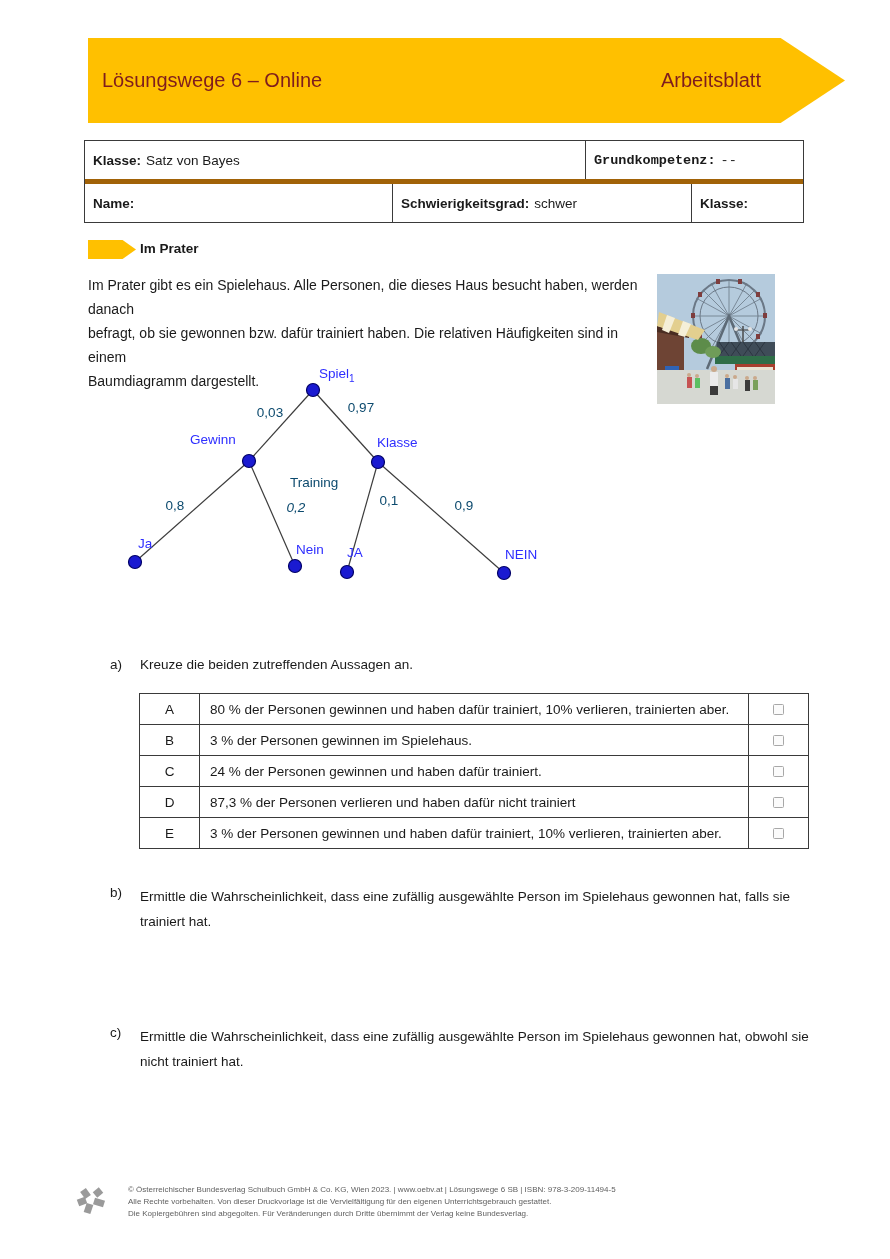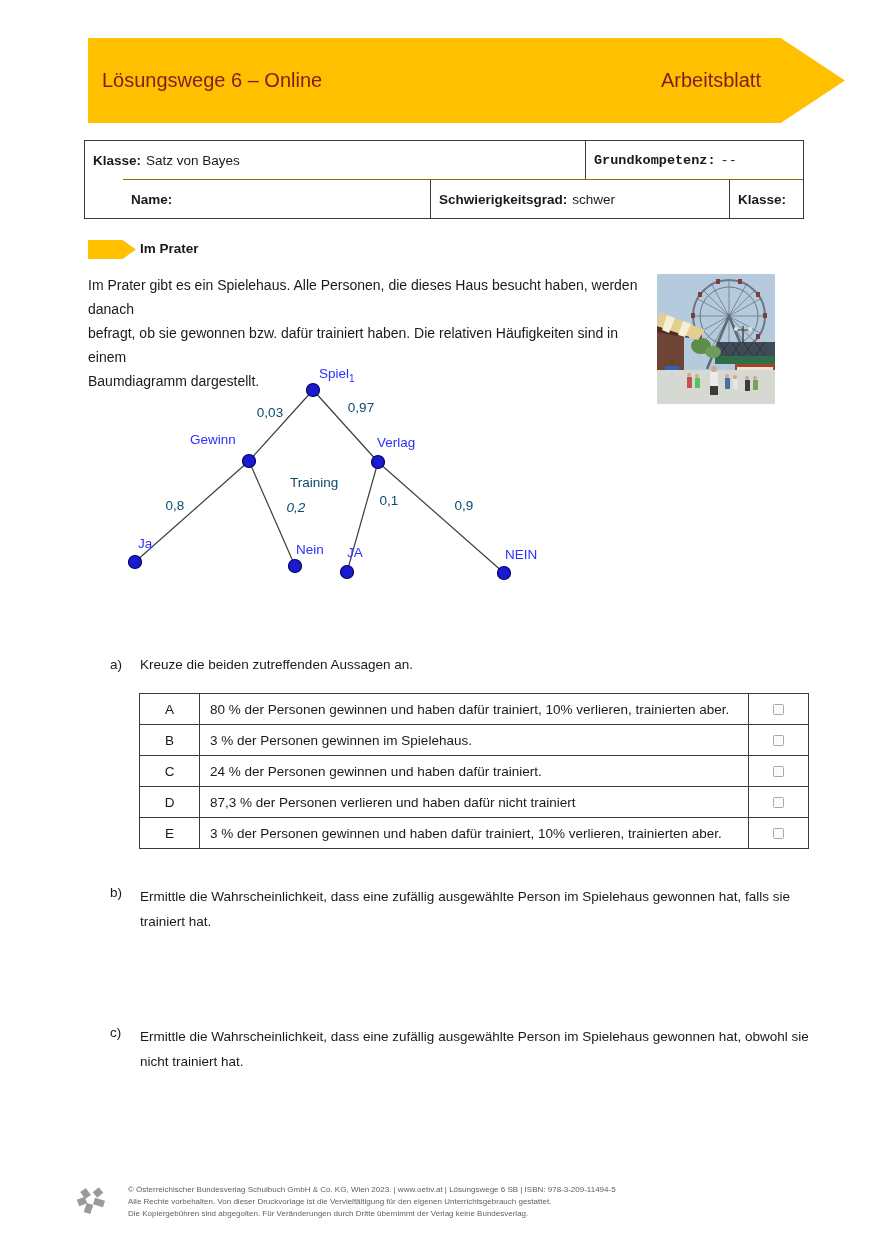--- a/index.html
+++ b/index.html
@@ -9,21 +9,21 @@
   
   .banner{position:absolute;left:88px;top:38px;width:757px;height:85px;background:#FFC000;
           clip-path:polygon(0 0,91.5% 0,100% 50%,91.5% 100%,0 100%);
           display:flex;align-items:center;justify-content:space-between;
           padding:0 84px 0 14px;box-sizing:border-box;}
   .banner .btitle{font-size:20px;font-weight:normal;color:#7f1d1d;}
 
   
   .meta{position:absolute;left:84px;top:140px;width:718px;border:1px solid #3a3a3a;background:#fff;}
   .meta-row{display:flex;height:38px;}
-  .meta-row + .meta-row{border-top:1px solid #a16207;margin-left:38px;}
+  .meta-row + .meta-row{border-top:5px solid #a16207;}
   .meta-cell{display:flex;align-items:center;padding-left:8px;font-size:13.5px;box-sizing:border-box;}
   .meta-cell + .meta-cell{border-left:1px solid #3a3a3a;}
   .meta-cell b{font-weight:bold;}
   .meta-cell .val{margin-left:5px;text-align:center;}
   .mc-thema{width:500px;}
   .mc-gk{flex:1;font-family:Liberation Mono, monospace;}
   .mc-name{width:307px;}
   .mc-sg{width:299px;}
   .mc-klasse{flex:1;}
 
@@ -211,21 +211,21 @@
         <circle cx="35" cy="207" r="6.5"></circle>
         <circle cx="195" cy="211" r="6.5"></circle>
         <circle cx="247" cy="217" r="6.5"></circle>
         <circle cx="404" cy="218" r="6.5"></circle>
       </g>
     </svg>
     <span class="tlabel tblue" style="left:219px;top:11px;"><span>Spiel</span><sub style="font-size:10px;">1</sub></span>
     <span class="tlabel tblack" style="left:145px;top:50px;width:50px;text-align:center;">0,03</span>
     <span class="tlabel tblack" style="left:236px;top:45px;width:50px;text-align:center;">0,97</span>
     <span class="tlabel tblue" style="left:90px;top:77px;">Gewinn</span>
-    <span class="tlabel tblue" style="left:277px;top:80px;">Verlag</span>
+    <span class="tlabel tblue" style="left:277px;top:80px;">Klasse</span>
     <span class="tlabel tblack" style="left:190px;top:120px;">Training</span>
     <span class="tlabel tblack" style="left:55px;top:143px;width:40px;text-align:center;">0,8</span>
     <span class="tlabel tblack" style="left:176px;top:145px;width:40px;text-align:center;font-style:italic;">0,2</span>
     <span class="tlabel tblack" style="left:269px;top:138px;width:40px;text-align:center;">0,1</span>
     <span class="tlabel tblack" style="left:344px;top:143px;width:40px;text-align:center;">0,9</span>
     <span class="tlabel tblue" style="left:38px;top:181px;">Ja</span>
     <span class="tlabel tblue" style="left:196px;top:187px;">Nein</span>
     <span class="tlabel tblue" style="left:247px;top:190px;">JA</span>
     <span class="tlabel tblue" style="left:405px;top:192px;">NEIN</span>
   </div>

